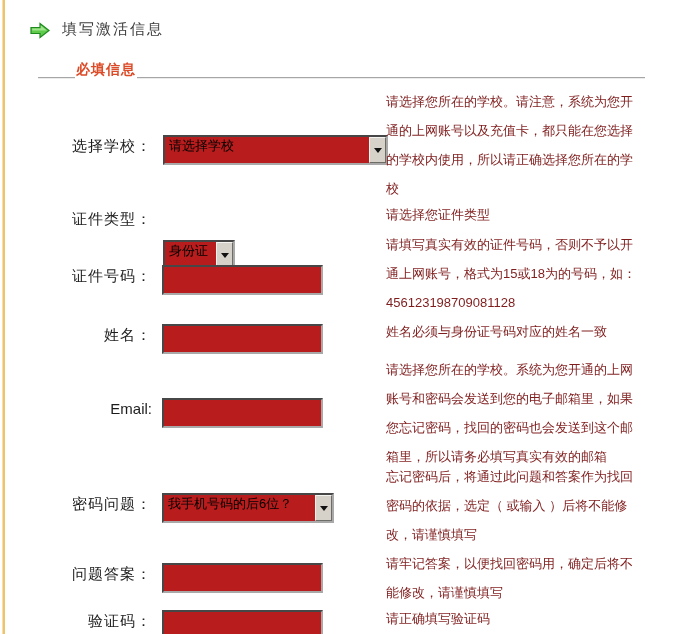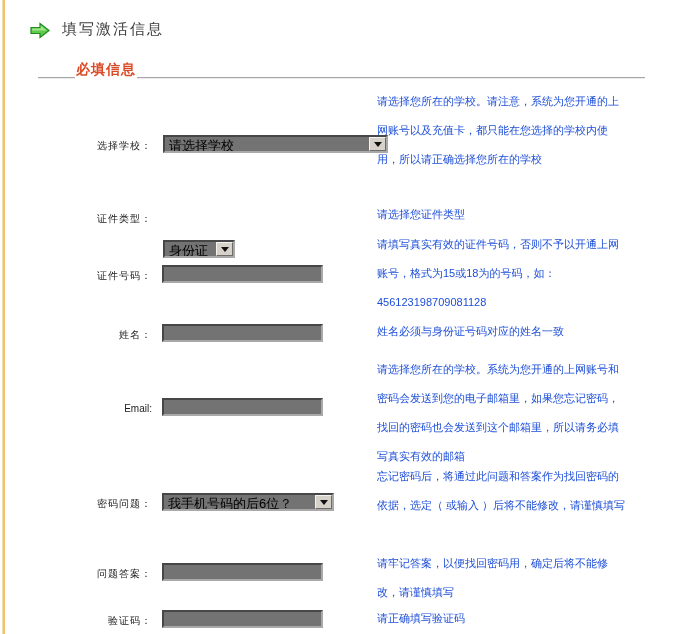--- a/index.html
+++ b/index.html
@@ -28,25 +28,25 @@
     height:2px; border-top:1px solid #a6a6a6; border-bottom:1px solid #ececec;
   }
   .divider .seg.first { width:37px; }
   .divider .seg.rest { flex:1; }
   .divider .seg-label {
     font-size:14px; font-weight:bold; color:#dc4b28; letter-spacing:1px; padding:0 1px;
   }
   
   .flabel {
     position:absolute; left:55px; width:97px; text-align:right;
-    font-size:10px; color:#1c1c1c; line-height:22px; letter-spacing:1px;
+    font-size:15px; color:#1c1c1c; line-height:22px; letter-spacing:1px;
     white-space:nowrap;
   }
   .sunken {
-    position:absolute; background:#737373; height:18px;
+    position:absolute; background:#b91c1c; height:30px;
     border:2px solid; border-color:#474747 #a9a9a9 #a9a9a9 #474747;
   }
   input.sunken {
     font-size:13px; padding:0 3px; color:#000; outline:none;
     font-family:"Liberation Sans","DejaVu Sans",sans-serif;
   }
   .selectbox { display:flex; align-items:stretch; }
   .selectbox .sel-value {
     flex:1; font-size:13px; color:#000; line-height:18px; padding-left:4px;
     white-space:nowrap; overflow:hidden;
@@ -56,22 +56,22 @@
     border:1px solid; border-color:#f5f3ef #6e6c67 #6e6c67 #f5f3ef;
     display:flex; align-items:center; justify-content:center;
   }
   .tri {
     width:0; height:0;
     border-left:4px solid transparent; border-right:4px solid transparent;
     border-top:5px solid #111;
   }
   
   .help {
-    position:absolute; left:377px; width:252px;
-    font-size:11px; line-height:29px; color:#1d4ed8;
+    position:absolute; left:386px; width:252px;
+    font-size:13px; line-height:29px; color:#7f1d1d;
     word-break:break-word;
   }
 </style>
 </head>
 <body>
 
 <div class="page">
   <div class="left-accent"></div>
 
   <svg class="header-arrow" viewBox="0 0 20 17">

